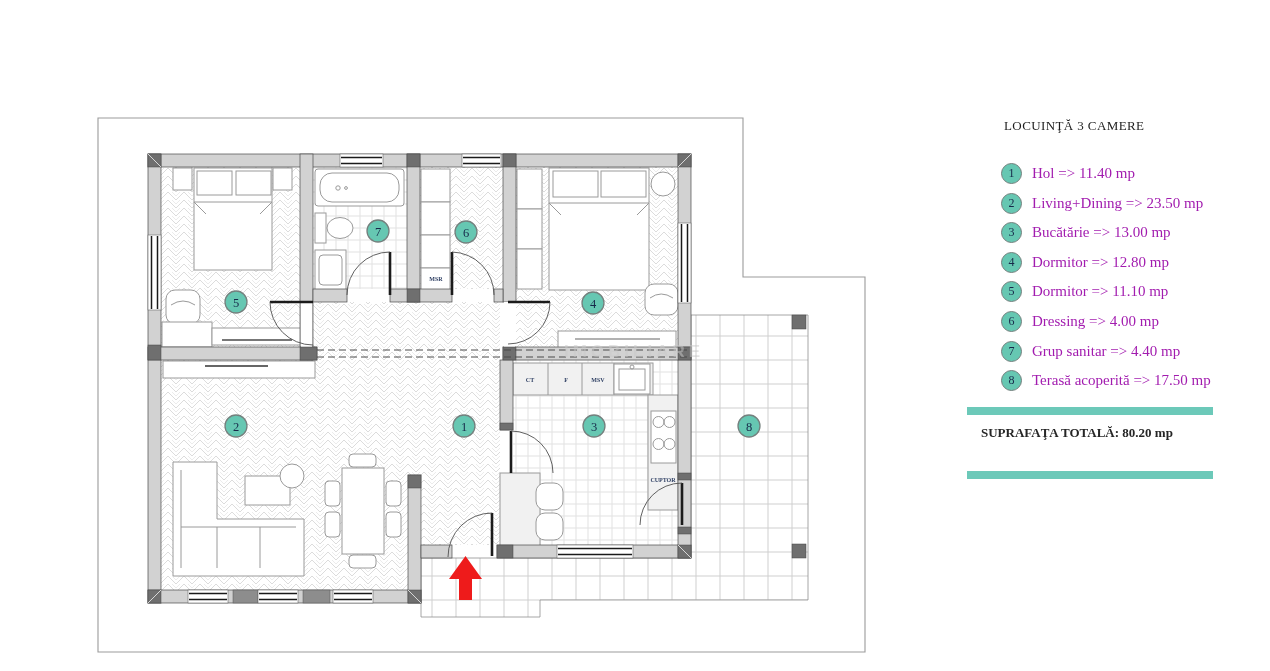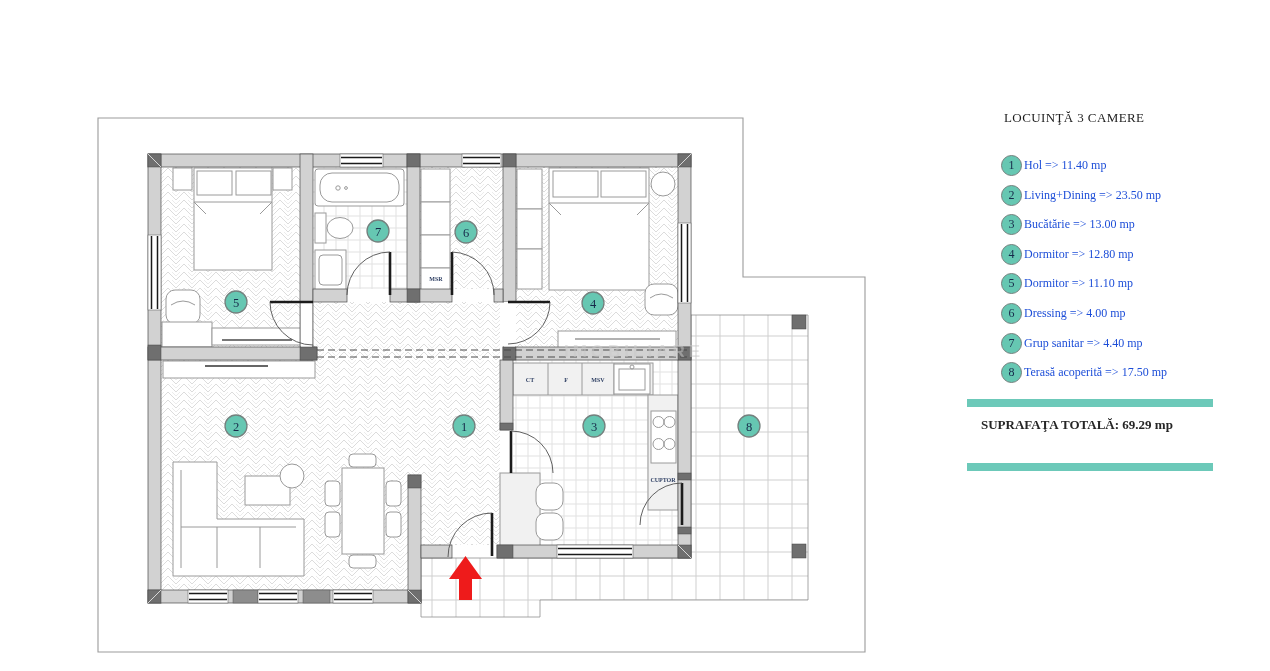--- a/index.html
+++ b/index.html
@@ -23,28 +23,28 @@
   .dash{stroke:#4a4a4a;stroke-width:1;stroke-dasharray:7 4;fill:none;}
   .badge{fill:#66C7B2;stroke:#75807e;stroke-width:1.3;}
   .badge-num{font:12.5px "Liberation Serif",serif;fill:#17294a;text-anchor:middle;}
   .lbl{font:bold 6px "Liberation Serif",serif;fill:#2e3f63;text-anchor:middle;}
   .wm{font:bold 17px "Liberation Sans",sans-serif;fill:#c9c9c9;opacity:.5;letter-spacing:4px;text-anchor:middle;}
   .bound{fill:none;stroke:#9b9b9b;stroke-width:1.1;}
   .tout{fill:none;stroke:#8f8f8f;stroke-width:.8;}
   .arrow{fill:#EE1B1B;}
 
   
-  #legend{position:absolute;left:967px;top:104px;width:246px;height:380px;}
+  #legend{position:absolute;left:967px;top:112px;width:246px;height:380px;}
   #legend-title{position:absolute;left:37px;top:6px;font-size:13px;letter-spacing:.4px;color:#1d1d1d;}
   #legend-items{position:absolute;left:0;top:51px;}
   .legend-item{display:flex;align-items:center;height:21px;margin-bottom:8.6px;}
   .lbadge{width:21px;height:21px;margin-left:34px;border-radius:50%;background:#66C7B2;
     border:1.4px solid #75807e;box-sizing:border-box;display:flex;align-items:center;justify-content:center;
     font-size:12px;color:#17294a;flex:0 0 auto;}
-  .litem-label{margin-left:2px;font-size:12px;color:#1d4ed8;white-space:nowrap;}
+  .litem-label{margin-left:10px;font-size:15px;color:#a21caf;white-space:nowrap;}
   .teal-bar{position:absolute;left:0;width:246px;height:8px;background:#6CC9B9;}
   #bar-top{top:295px;}
   #bar-bottom{top:359px;}
   #totals{position:absolute;left:14px;top:309px;font-weight:bold;font-size:13px;color:#262626;line-height:23px;white-space:nowrap;}
 </style>
 </head>
 <body>
 
 <div id="stage">
 
@@ -366,18 +366,18 @@
       <span class="litem-label">Grup sanitar =&gt; 4.40 mp</span>
     </div>
     <div class="legend-item">
       <span class="lbadge">8</span>
       <span class="litem-label">Terasă acoperită =&gt; 17.50 mp</span>
     </div>
   </div>
 
   <div class="teal-bar" id="bar-top"></div>
   <div id="totals">
-    <div>SUPRAFAŢA TOTALĂ: 69.29 mp</div>
+    <div>SUPRAFAŢA TOTALĂ: 80.20 mp</div>
   </div>
   <div class="teal-bar" id="bar-bottom"></div>
 </div>
 
 </div>
 
 </body></html>

